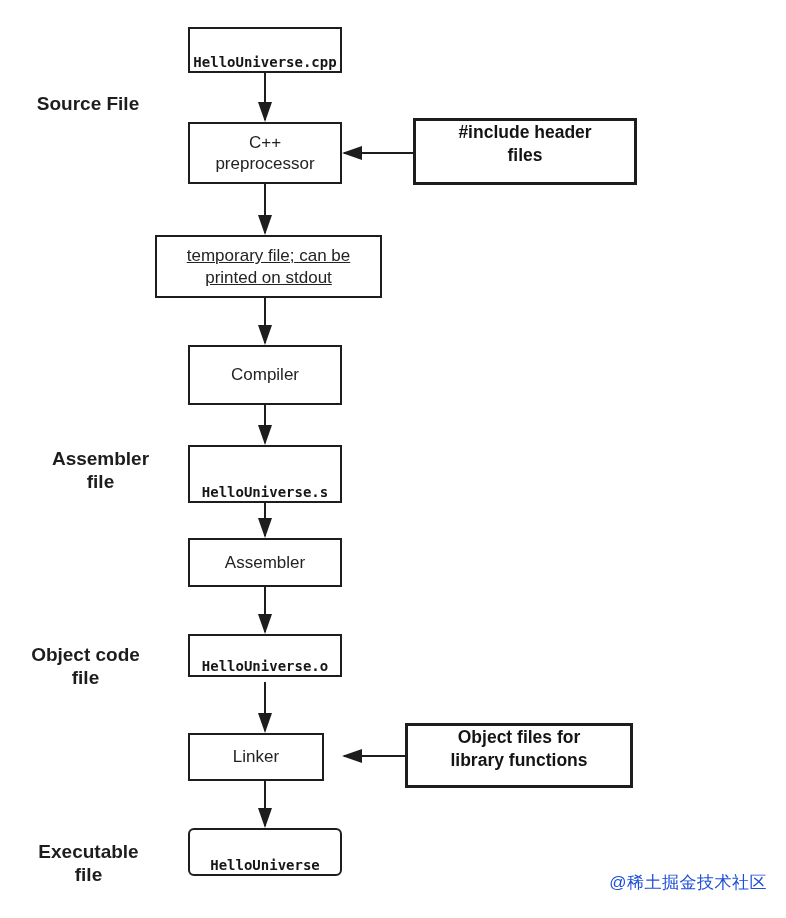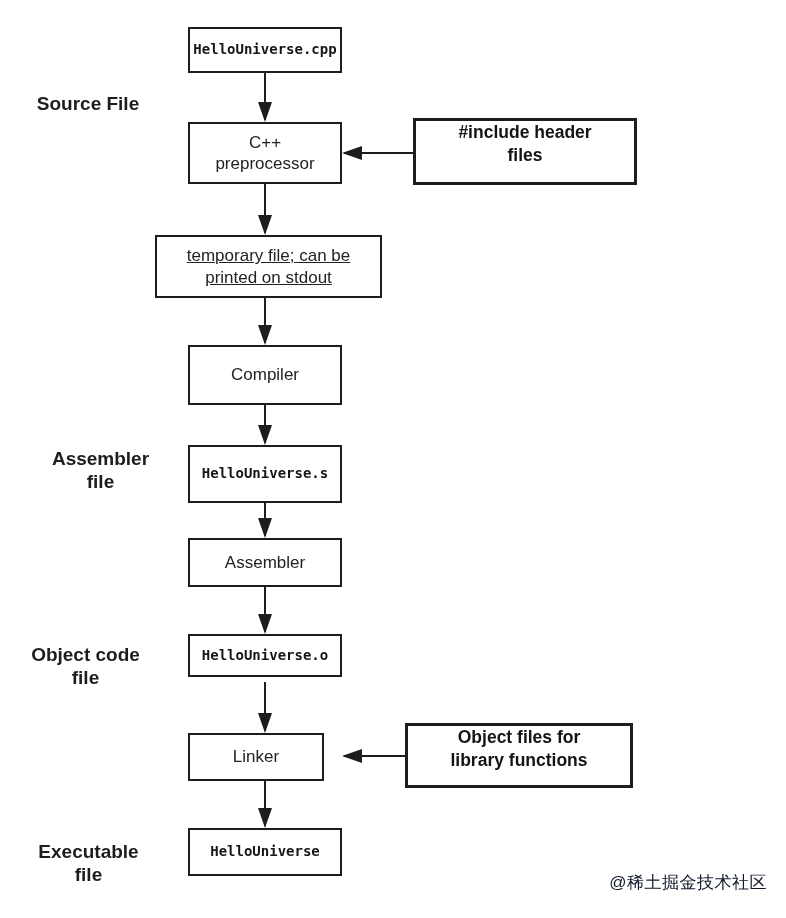--- a/index.html
+++ b/index.html
@@ -11,35 +11,35 @@
   }
   .arrows { position: absolute; left: 0; top: 0; pointer-events: none; }
   .node {
     position: absolute; box-sizing: border-box;
     border: 2px solid #1d1d1d; background: #ffffff;
     display: flex; flex-direction: column; align-items: center; justify-content: center;
     text-align: center; color: #232323; font-size: 17px; line-height: 1.25;
   }
   .node.mono {
     font-family: "DejaVu Sans Mono", monospace;
-    font-weight: 700; font-size: 14px; color: #161616;
+    font-weight: 700; font-size: 14px; color: #161616; justify-content: flex-end;
   }
   .callout {
     position: absolute; box-sizing: border-box;
     border: 3px solid #1d1d1d; background: #ffffff;
     display: flex; flex-direction: column; align-items: center; justify-content: flex-start;
     text-align: center; color: #141414; font-weight: 700; font-size: 17.5px; line-height: 1.3;
   }
   .side-label {
     position: absolute; text-align: center;
     font-weight: 700; font-size: 19px; color: #1d1d1d; line-height: 1.22;
   }
   .watermark {
     position: absolute; right: 19px; top: 871px;
-    font-size: 17px; color: #0f172a; letter-spacing: 0.5px;
+    font-size: 17px; color: #1d4ed8; letter-spacing: 0.5px;
   }
 </style>
 </head>
 <body>
 
 <div class="canvas">
 
   <svg class="arrows" width="786" height="918" viewBox="0 0 786 918" aria-hidden="true">
     <defs>
       <marker id="ah" markerWidth="11" markerHeight="8" refX="9" refY="3.5" orient="auto" markerUnits="strokeWidth">
@@ -85,21 +85,21 @@
   </div>
 
   <div class="node mono" style="left:188px; top:634px; width:154px; height:43px;">
     <span>HelloUniverse.o</span>
   </div>
 
   <div class="node" style="left:188px; top:733px; width:136px; height:48px;">
     <span>Linker</span>
   </div>
 
-  <div class="node mono" style="left:188px; top:828px; width:154px; height:48px;">
+  <div class="node mono" style="left:188px; top:828px; width:154px; height:48px;border-radius:6px;">
     <span>HelloUniverse</span>
   </div>
 
   <div class="callout" style="left:413px; top:118px; width:224px; height:67px;">
     <div>#include header</div>
     <div>files</div>
   </div>
 
   <div class="callout" style="left:405px; top:723px; width:228px; height:65px;">
     <div>Object files for</div>

